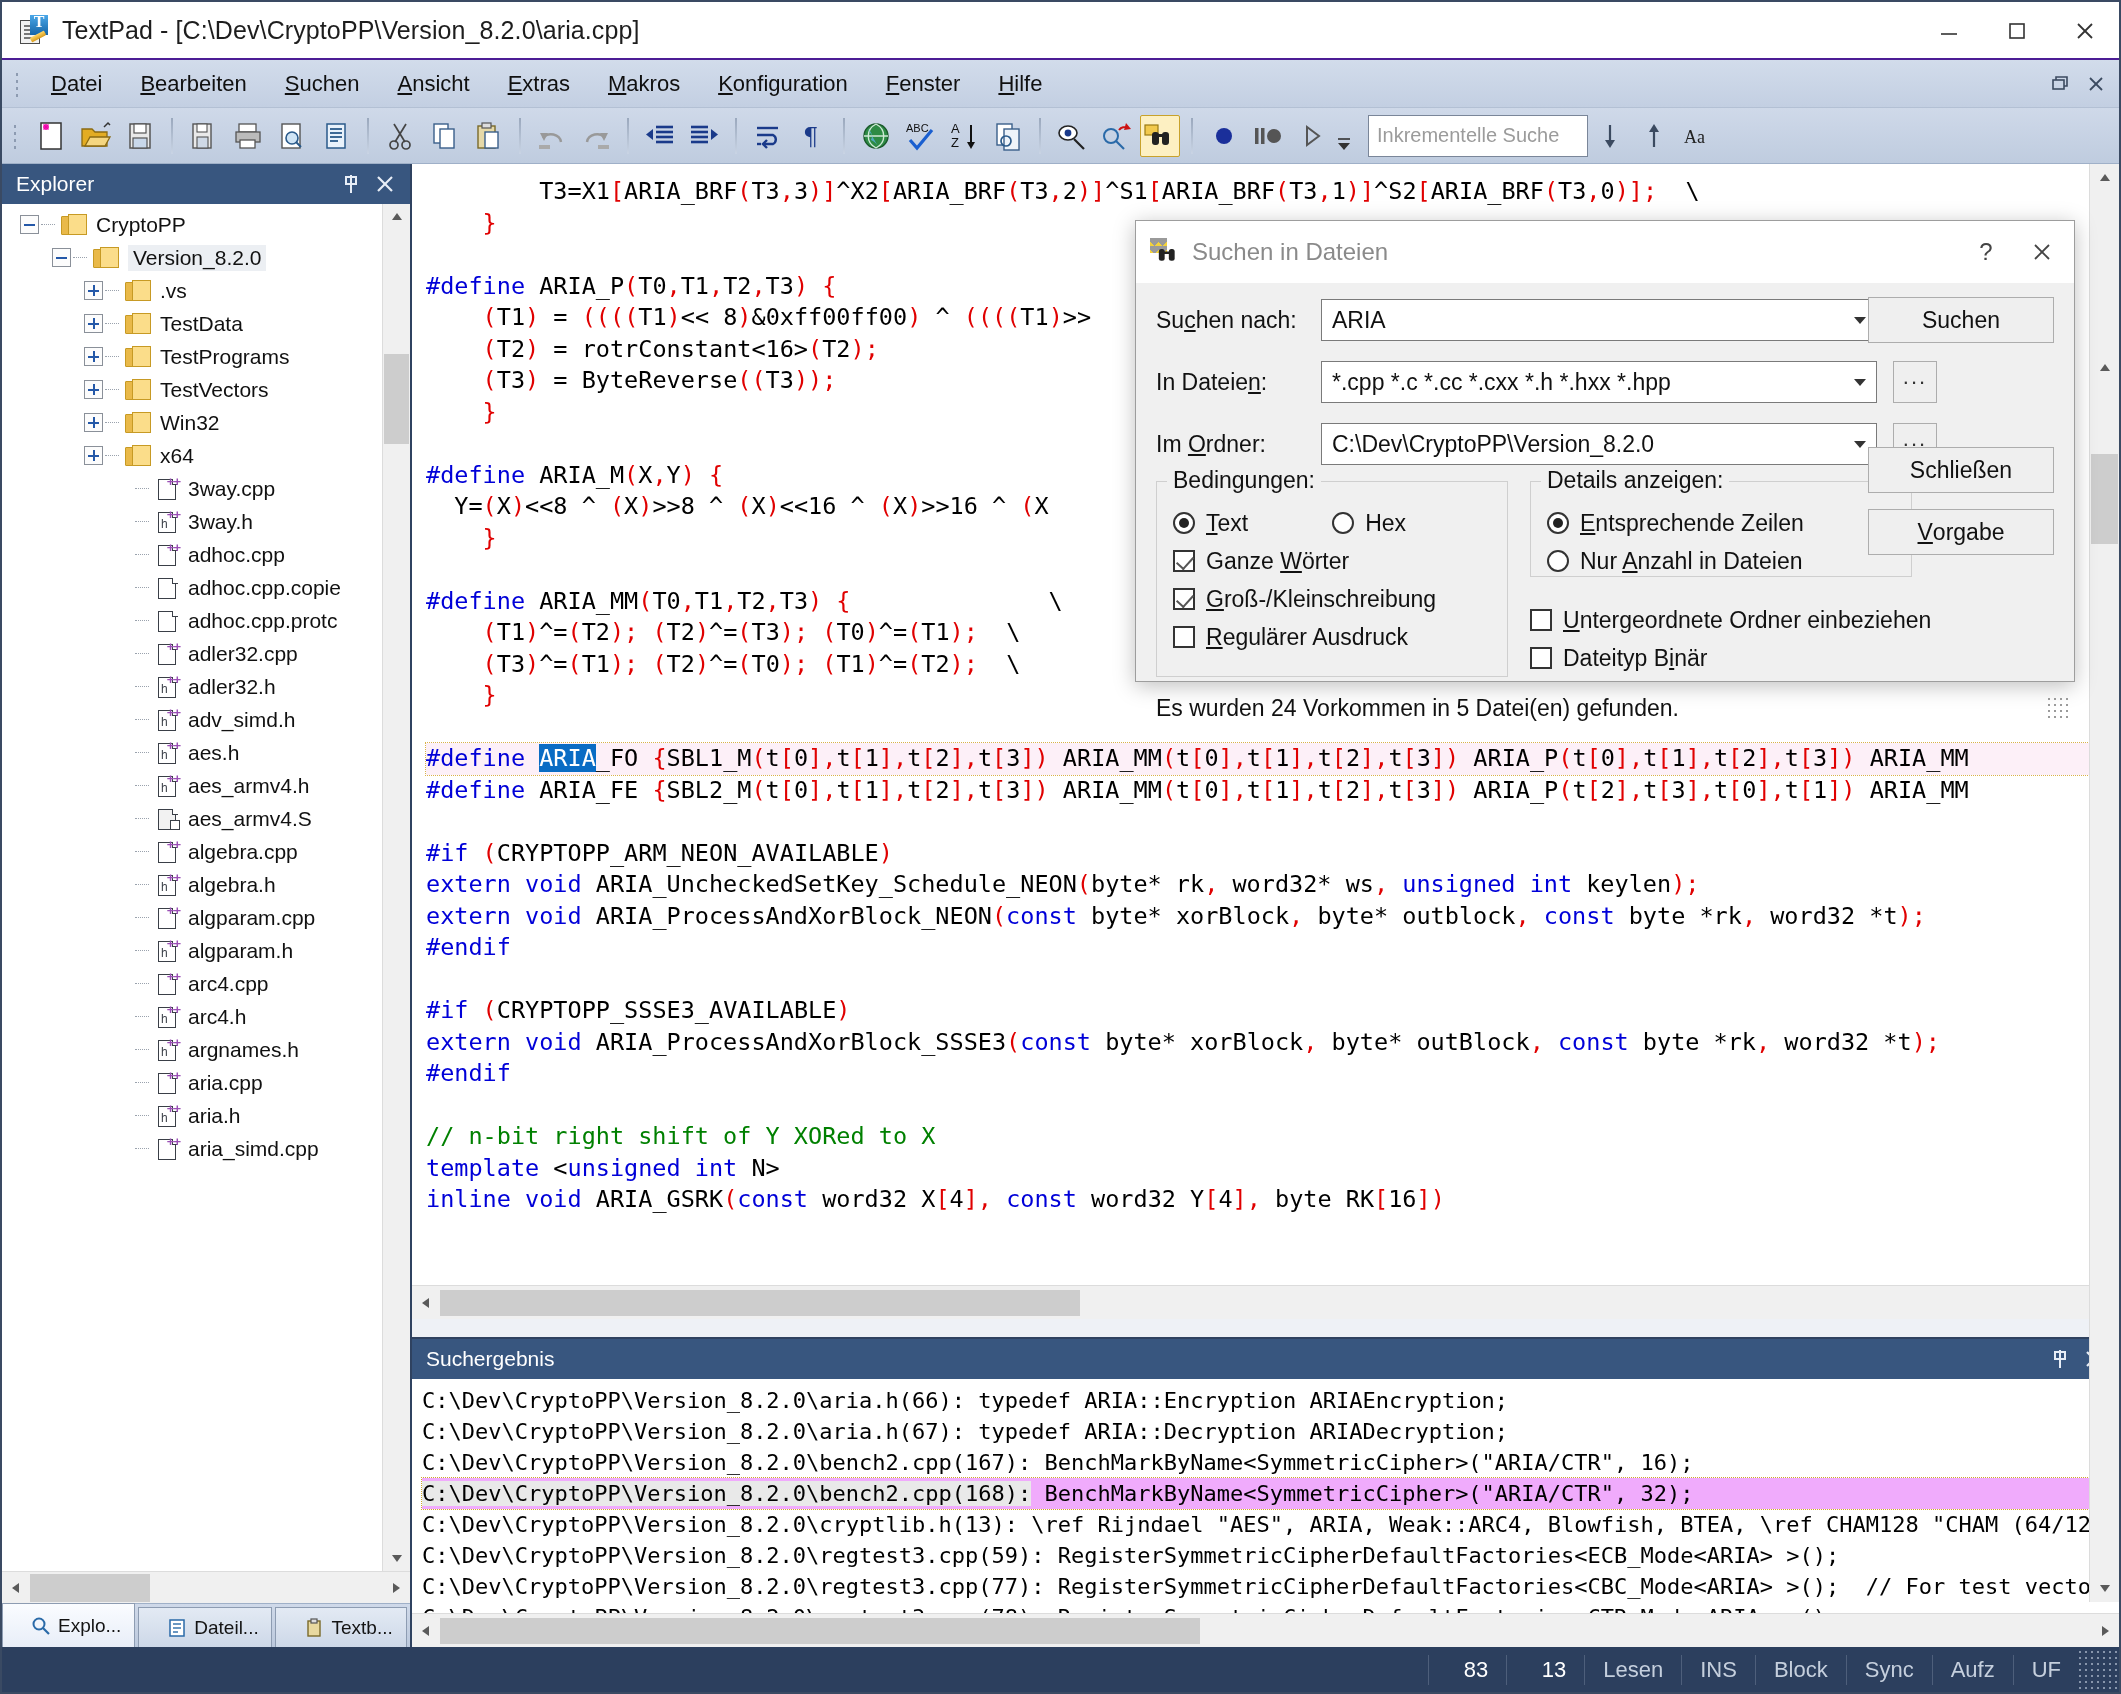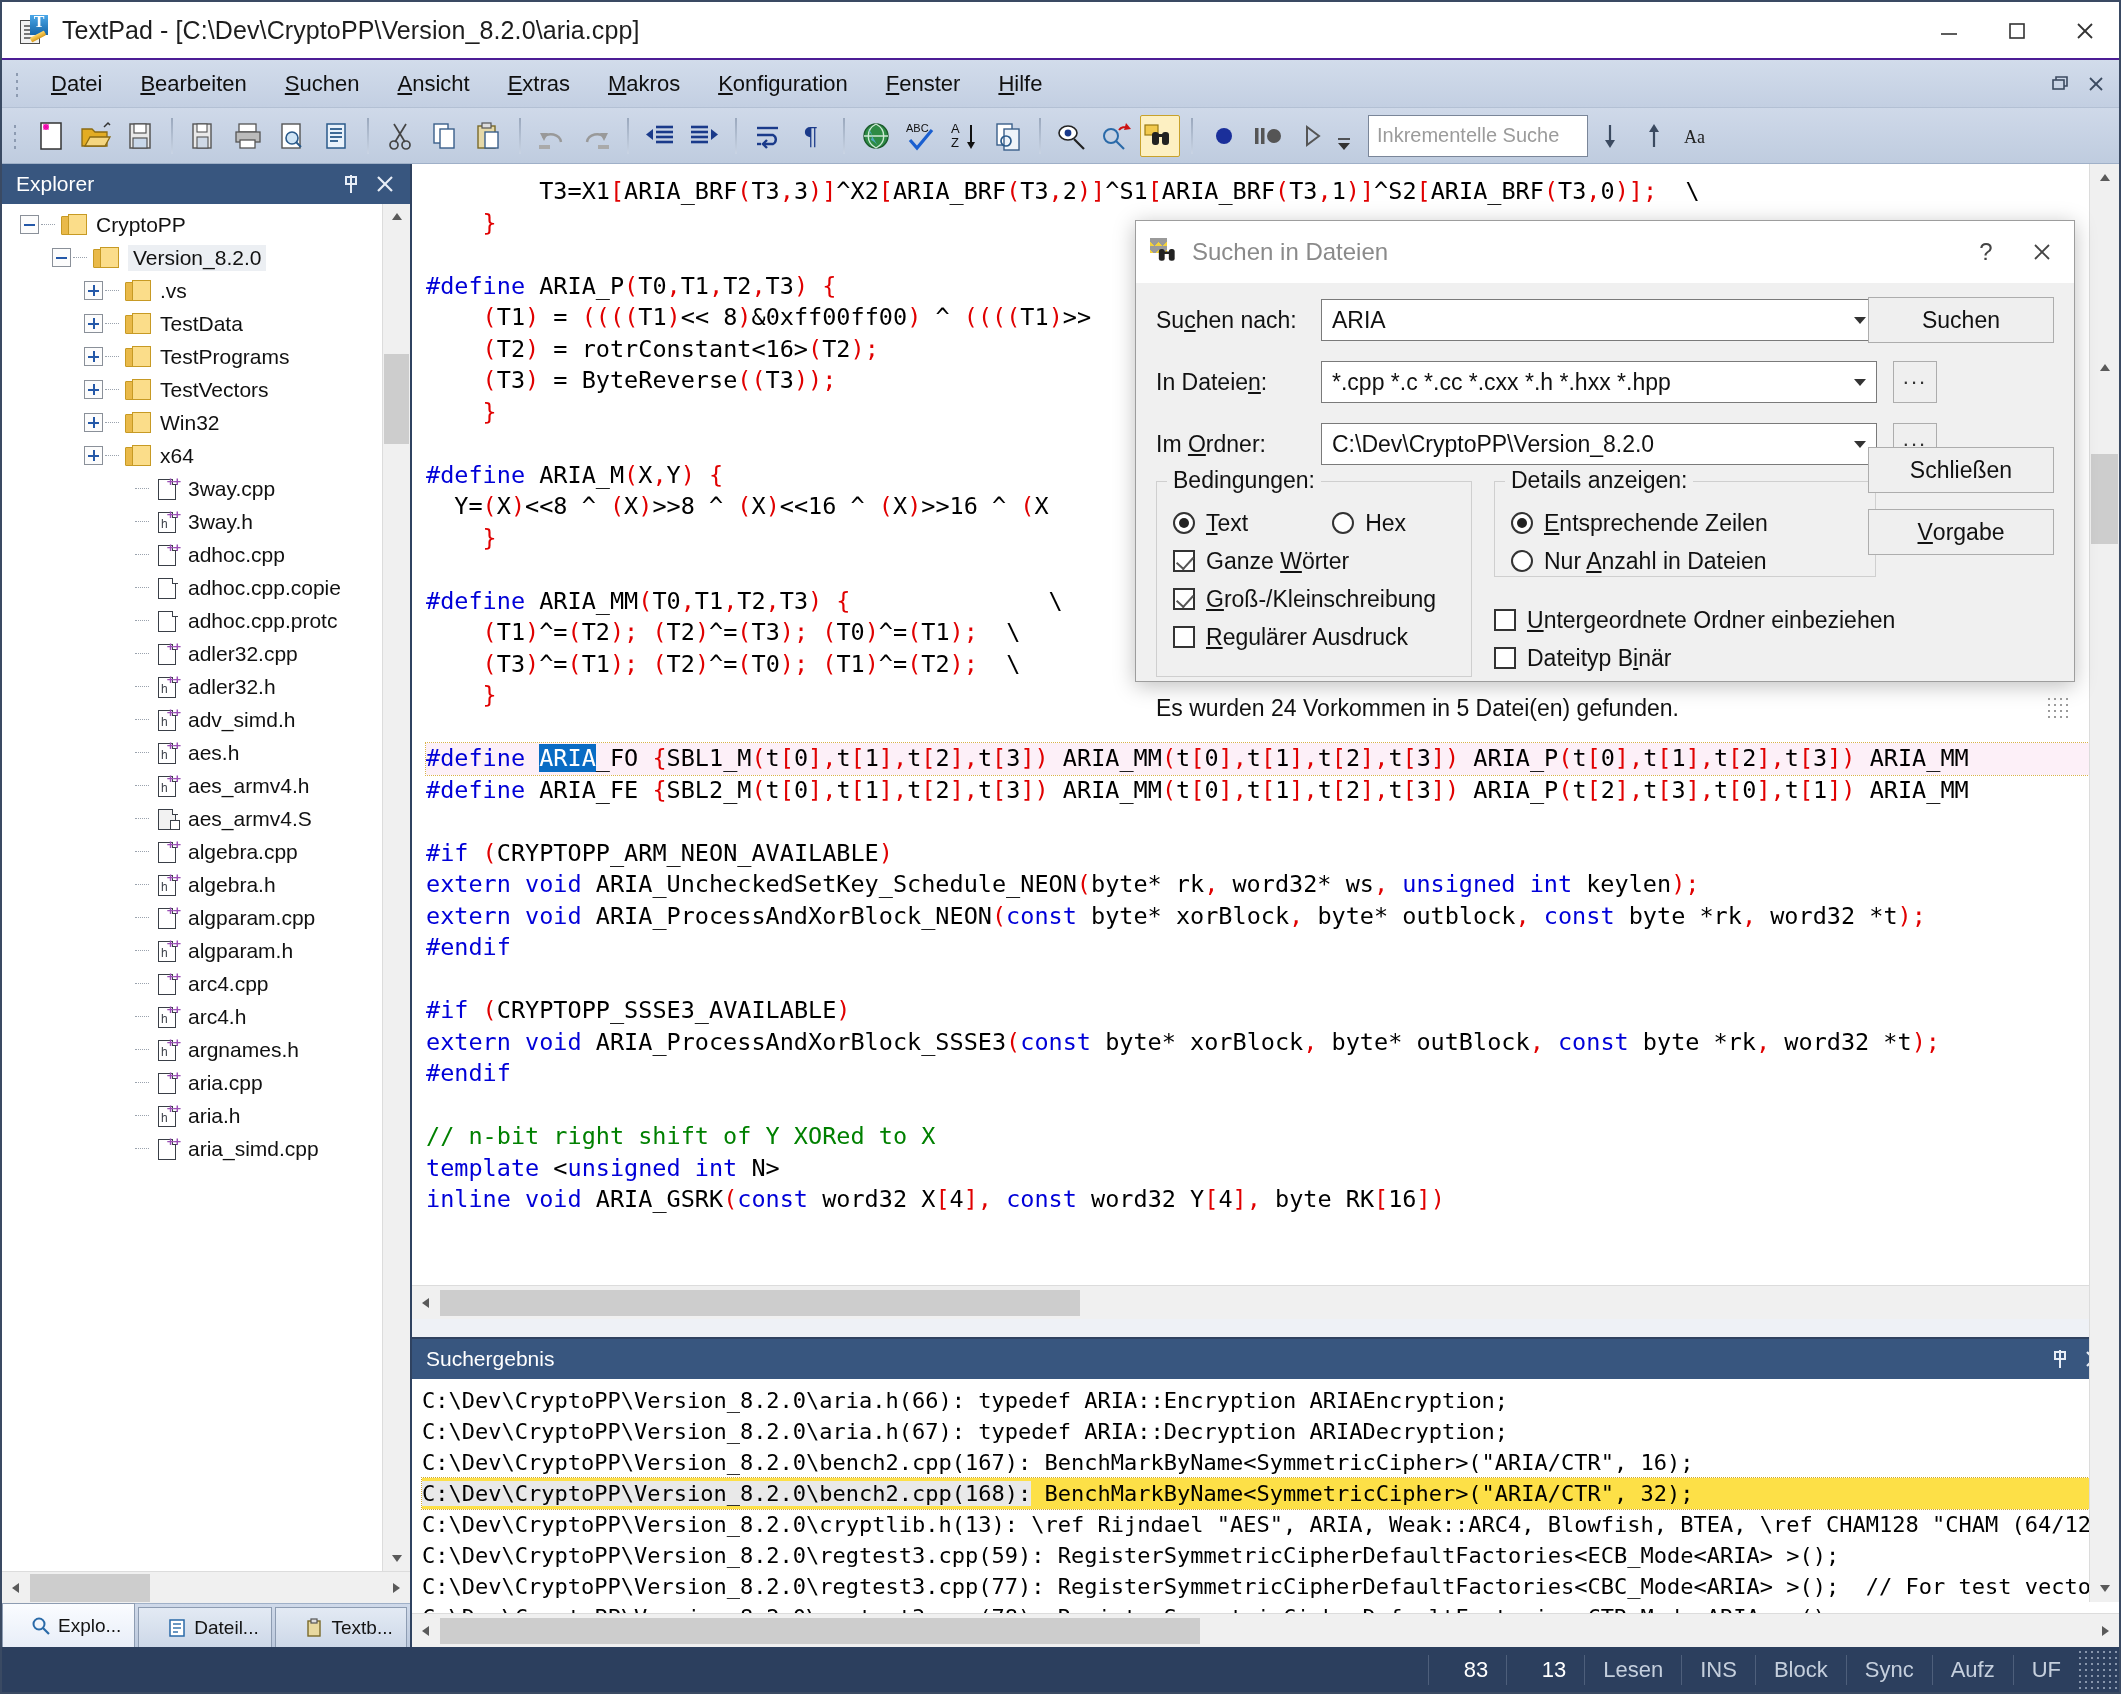--- a/index.html
+++ b/index.html
@@ -250,21 +250,21 @@
   .results {
     flex: 0 0 310px; height: 310px; display:flex; flex-direction:column;
     border-top: 2px solid #2f4260; background:#fff;margin-top:18px;
   }
   .res-body {
     flex:1 1 auto; position:relative; overflow:hidden; background:#fff;
     font-family:"DejaVu Sans Mono", monospace; font-size: 22px; line-height: 31px;
     padding: 6px 0 0 10px; white-space: pre;
   }
   .res-line { height:31px; white-space:pre; }
-  .res-line.hit { background:#fde047; outline:1px dotted #cfa62c; }
+  .res-line.hit { background:#f0abfc; outline:1px dotted #cfa62c; }
   .res-line.hit .fpath { background:#e9e9e9; }
 
   
   .statusbar {
     height: 45px; flex: 0 0 45px; background:#2c3f5e; display:flex;
     align-items:center; justify-content:flex-end; color:#c5cfdd; font-size: 22px;
   }
   .st-cell { padding: 0 18px; border-left: 1px solid #4e5f7b; height:30px;
     display:flex; align-items:center; }
   .st-cell.num { color:#ffffff; justify-content:flex-end; min-width:78px; }
@@ -324,21 +324,21 @@
   .btn u { text-decoration: underline; }
 
   .groups { display:flex; gap: 22px; margin-top: 10px; }
   .gbox {
     border: 1px solid #cfcfcf; position:relative; padding: 22px 16px 14px 16px;
   }
   .gbox > .legend {
     position:absolute; top:-15px; left: 10px; background:#f0f0f0; padding:0 6px;
     font-size: 23px; color:#111;
   }
-  .gbox.cond { width: 316px; }
+  .gbox.cond { width: 352px; }
   .gbox.details { width: 382px; height: 96px; }
   .opt-row { display:flex; align-items:center; height: 38px; }
   .radio {
     width: 22px; height: 22px; border: 2px solid #333; border-radius: 50%;
     flex:0 0 22px; margin-right: 11px; position:relative; background:#fff;
   }
   .radio.on:after { content:""; position:absolute; left:4px; top:4px;
     width:10px; height:10px; background:#222; border-radius:50%; }
   .cbox {
     width: 22px; height: 22px; border: 2px solid #333; flex:0 0 22px;

